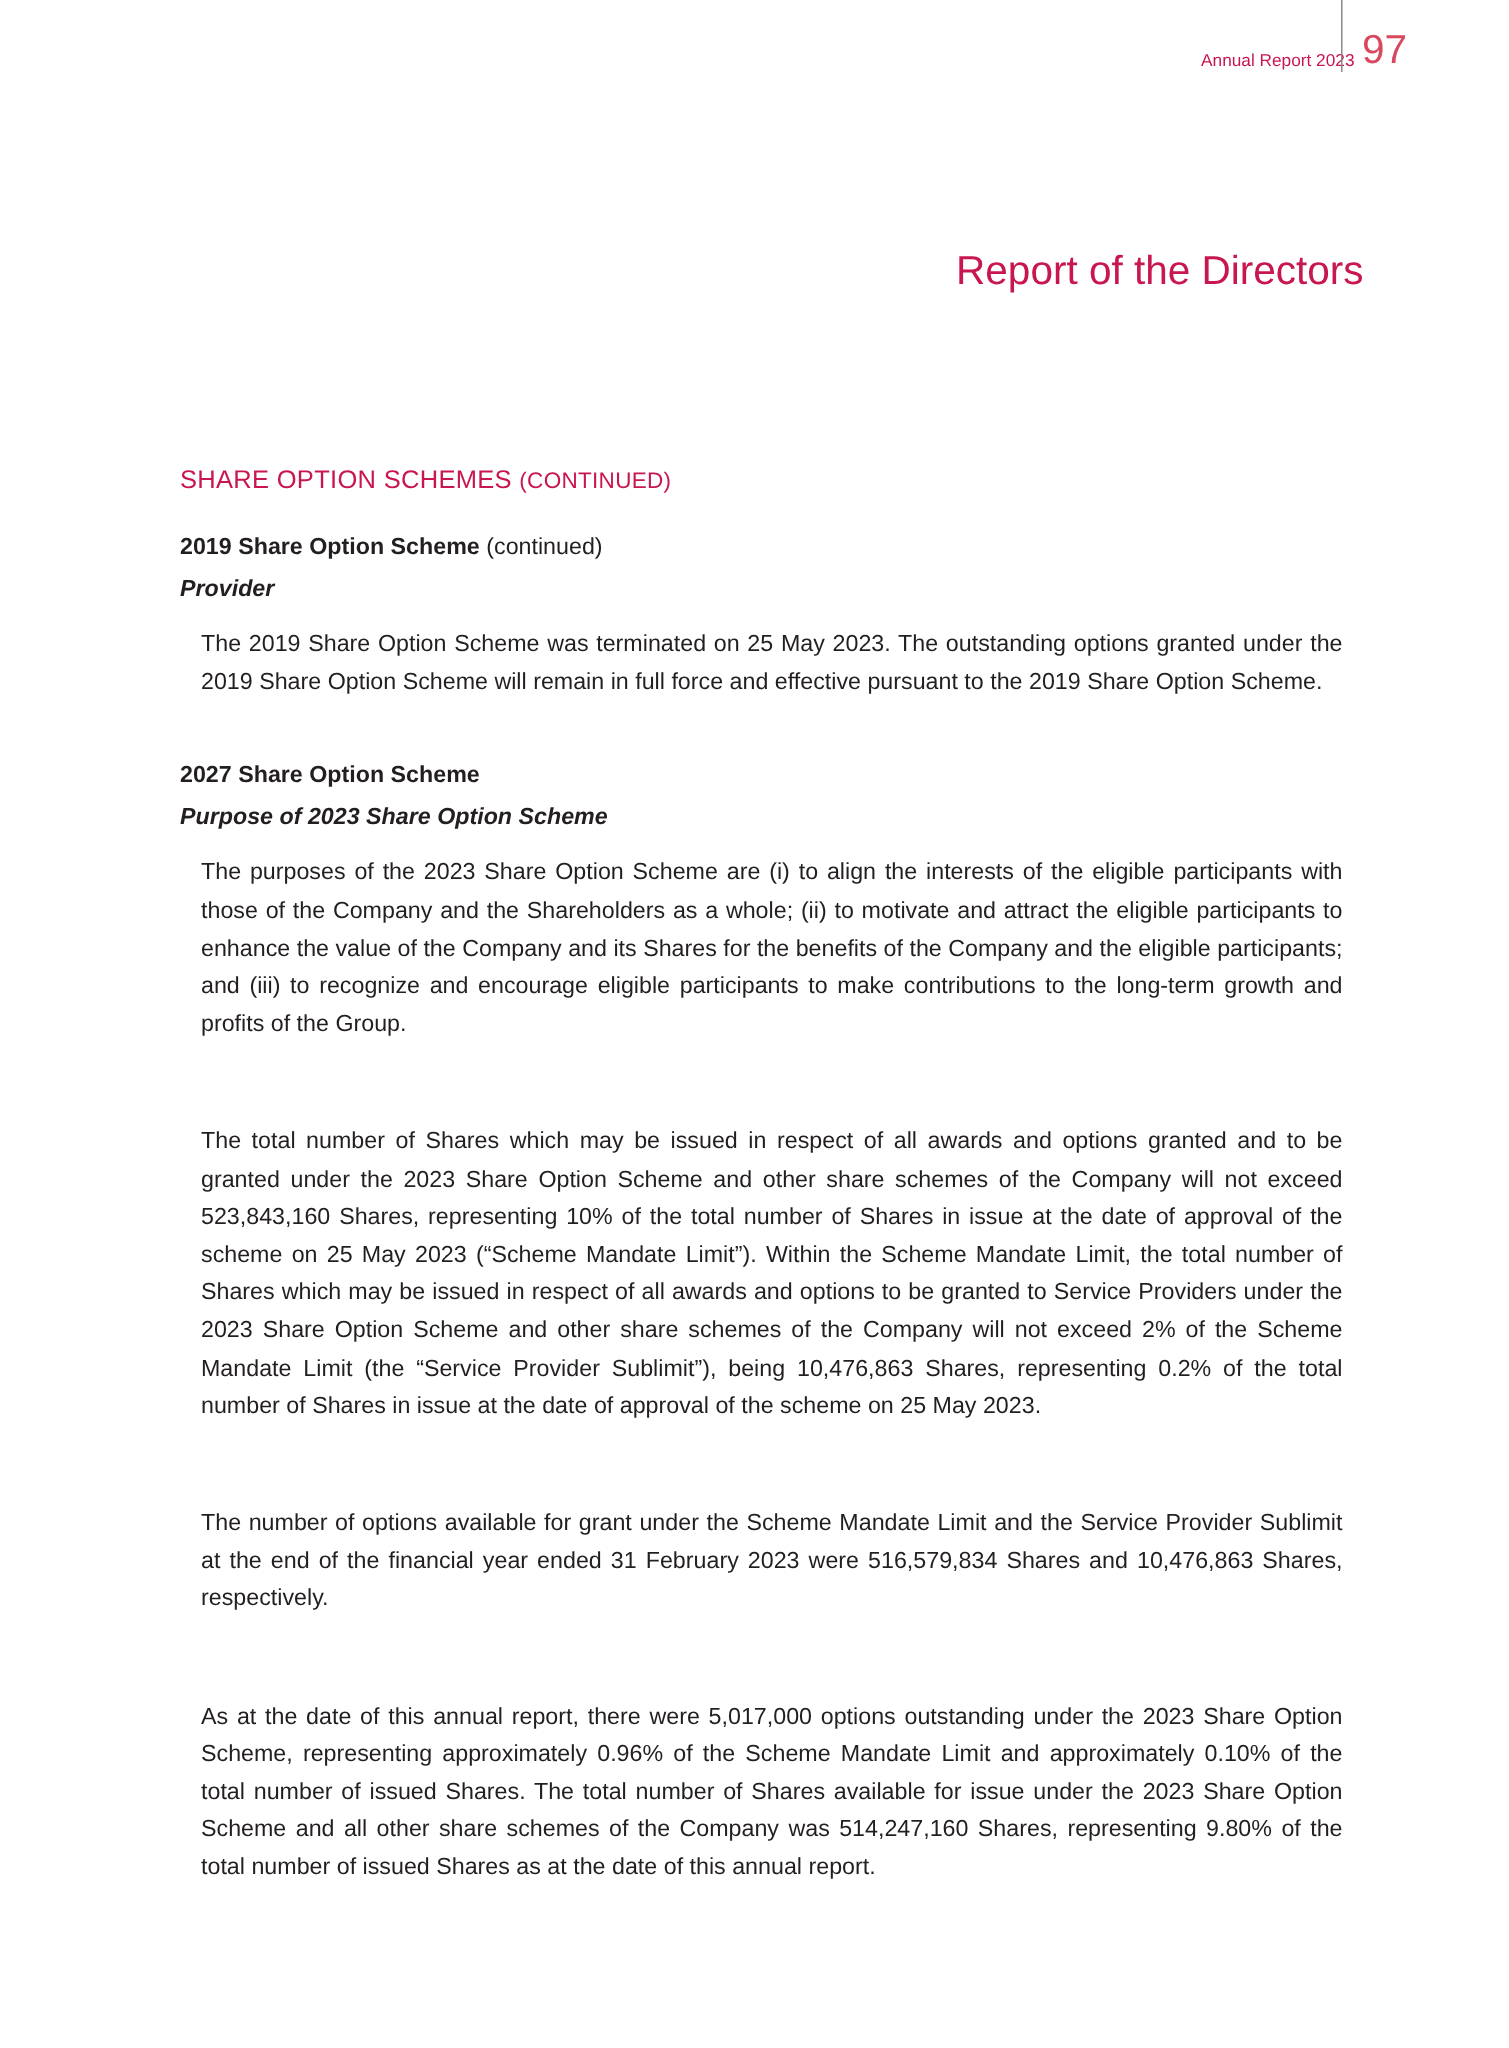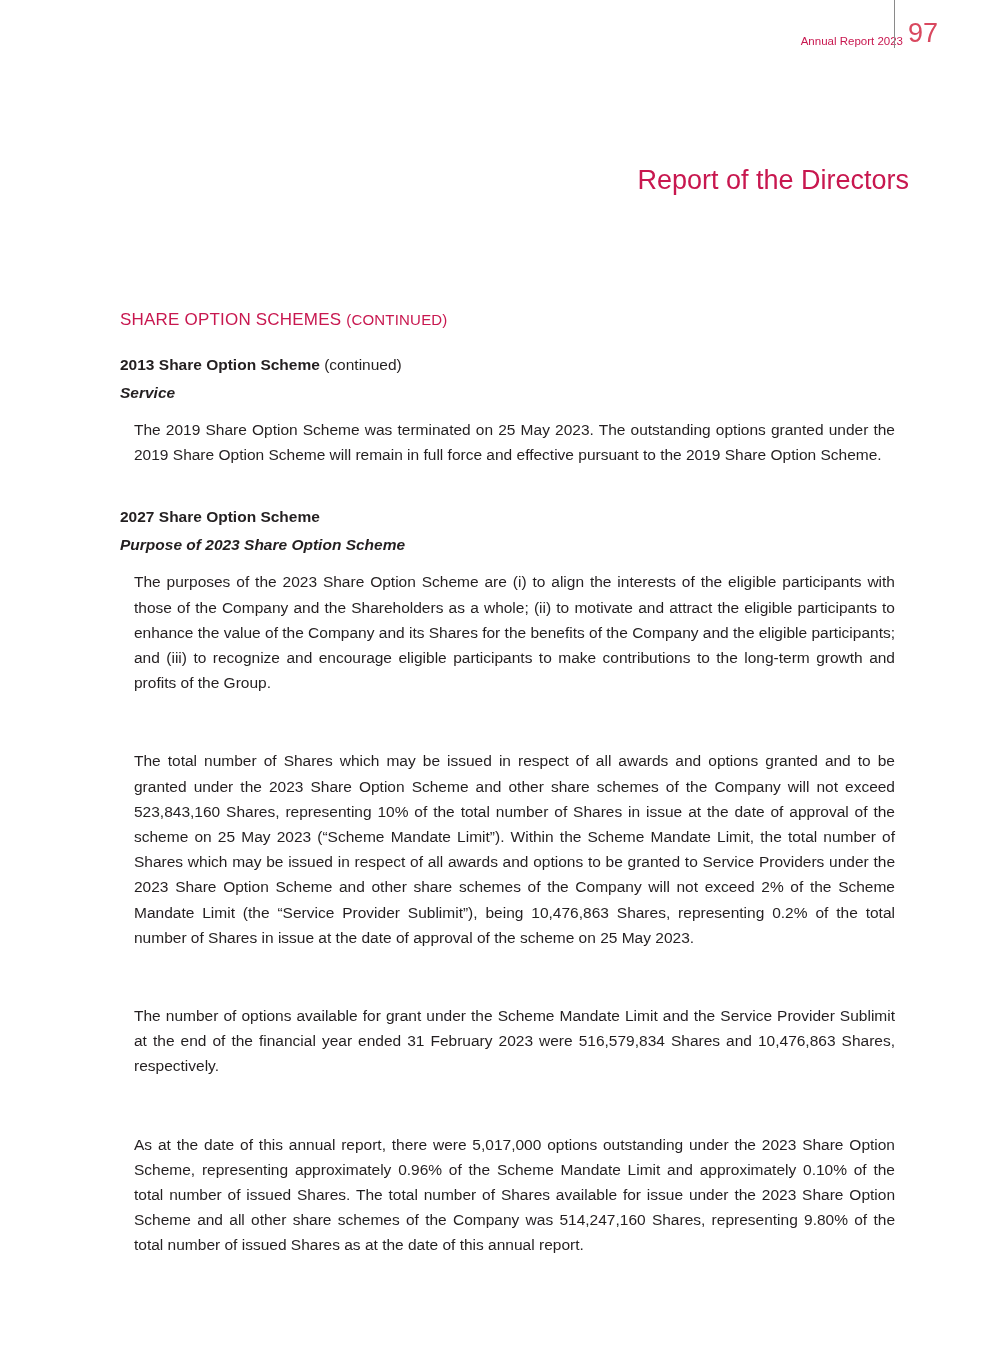--- a/index.html
+++ b/index.html
@@ -27,24 +27,24 @@
 
 <h1 class="page-title">Report of the Directors</h1>
 
 <div class="content">
   <h2 class="section-title">
     <span>SHARE OPTION SCHEMES</span>
     <span class="suffix">(CONTINUED)</span>
   </h2>
 
   <div class="sub-heading">
-    <span>2013 Share Option Scheme</span>
+    <span>2019 Share Option Scheme</span>
     <span class="normal">(continued)</span>
   </div>
-  <div class="italic-heading">Service</div>
+  <div class="italic-heading">Provider</div>
   <p class="body">The 2019 Share Option Scheme was terminated on 25 May 2023. The outstanding options granted under the 2019 Share Option Scheme will remain in full force and effective pursuant to the 2019 Share Option Scheme.</p>
 
   <div class="gap"></div>
 
   <div class="sub-heading">2027 Share Option Scheme</div>
   <div class="italic-heading">Purpose of 2023 Share Option Scheme</div>
   <p class="body">The purposes of the 2023 Share Option Scheme are (i) to align the interests of the eligible participants with those of the Company and the Shareholders as a whole; (ii) to motivate and attract the eligible participants to enhance the value of the Company and its Shares for the benefits of the Company and the eligible participants; and (iii) to recognize and encourage eligible participants to make contributions to the long-term growth and profits of the Group.</p>
 
   <div class="gap"></div>
 

